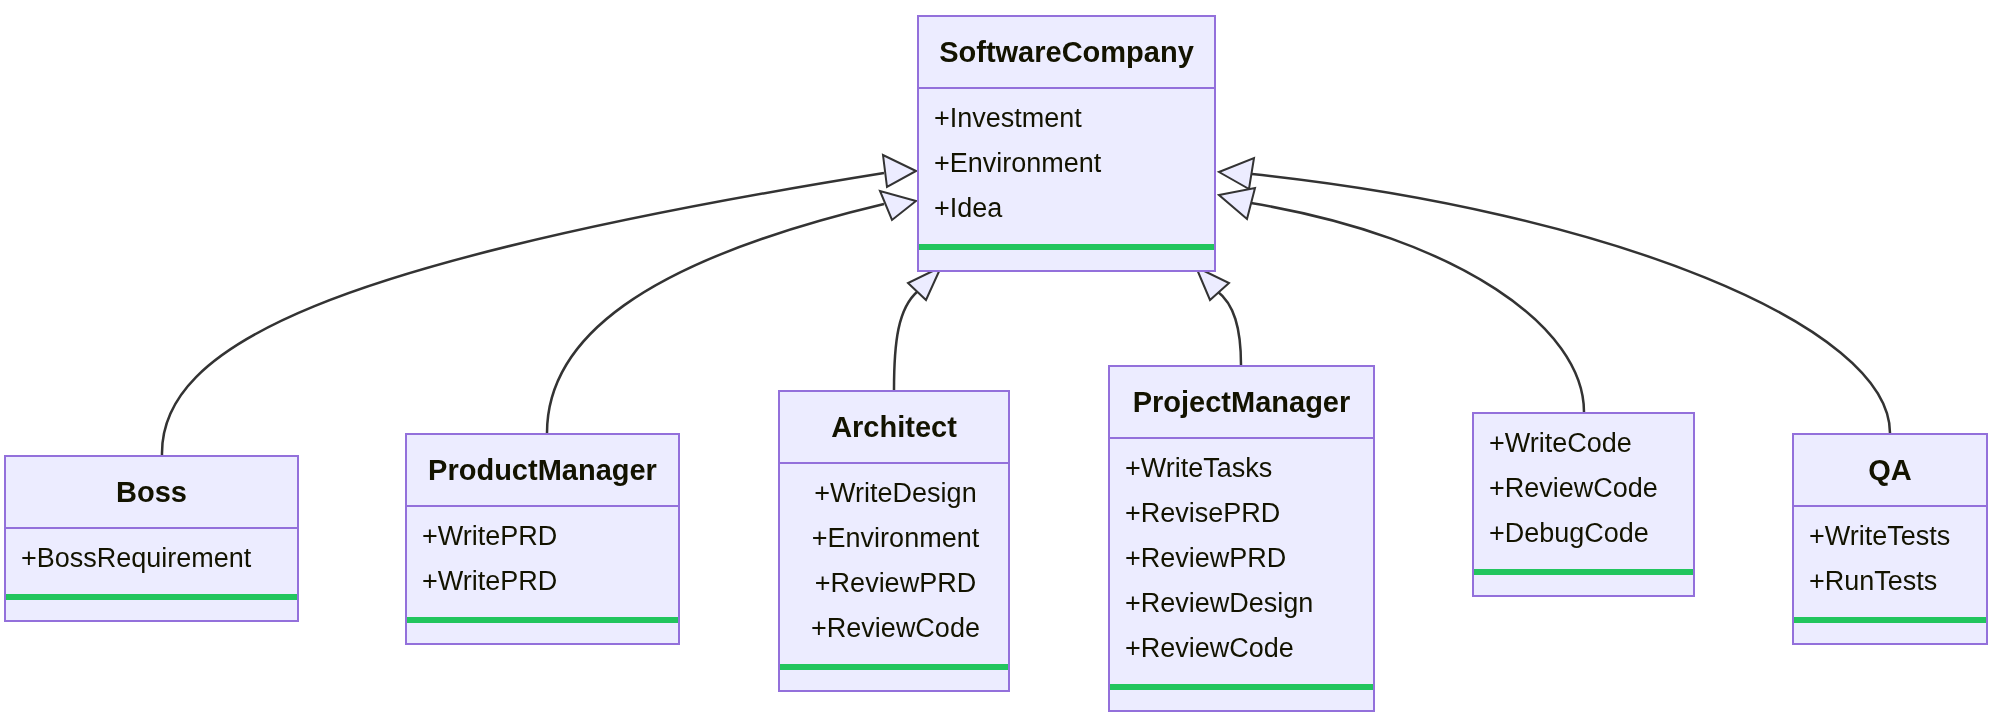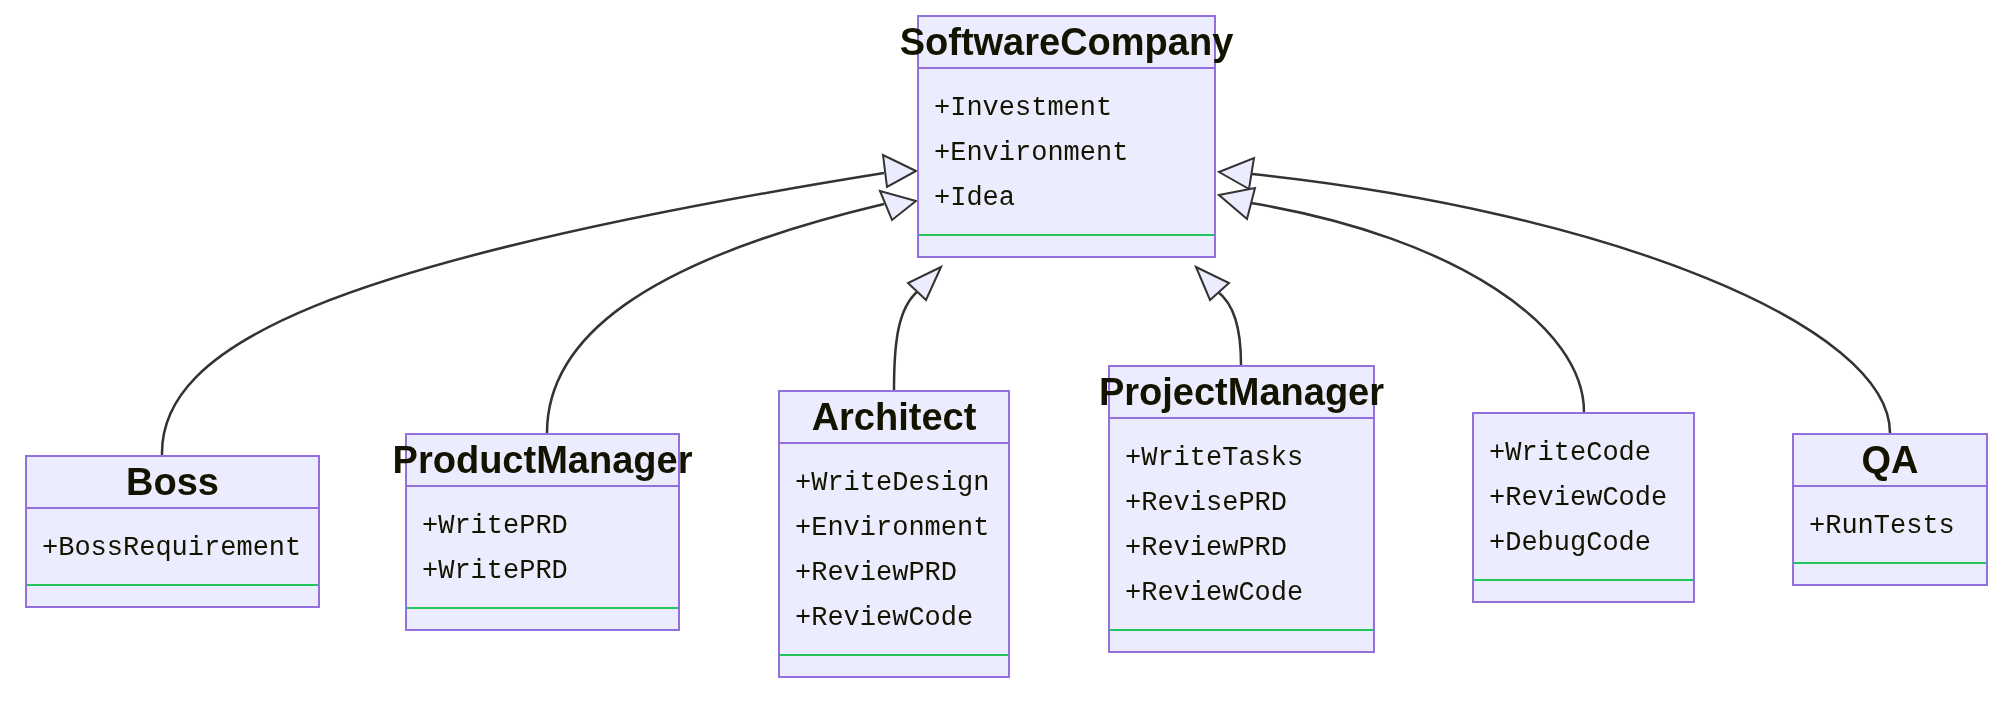--- a/index.html
+++ b/index.html
@@ -25,34 +25,33 @@
   }
   .uml-class {
     position: absolute;
     z-index: 2;
     background: #ECECFF;
     border: 2px solid #9370DB;
     box-sizing: border-box;
     color: #131300;
   }
   .uml-title {
-    height: 52px;
+    height: 72px;
     display: flex;
     align-items: center;
     justify-content: center;
     font-weight: bold;
-    font-size: 38px;
+    font-size: 29px;
     border-bottom: 2px solid #9370DB;
     box-sizing: border-box;
   }
   .uml-members {
-    padding: 17px 12px 13px 15px;
-    border-bottom: 2px solid #22c55e;
+    padding: 7px 12px 13px 15px;
+    border-bottom: 6px solid #22c55e;
     box-sizing: border-box;
-    font-family: Liberation Mono, monospace;
   }
   .uml-member {
     font-size: 27px;
     line-height: 45px;
     height: 45px;
     white-space: nowrap;
   }
   .uml-methods {
     height: 20px;
   }
@@ -93,69 +92,71 @@
   <div class="uml-class" style="left:917px; top:15px; width:299px;">
     <div class="uml-title">SoftwareCompany</div>
     <div class="uml-members">
       <div class="uml-member">+Investment</div>
       <div class="uml-member">+Environment</div>
       <div class="uml-member">+Idea</div>
     </div>
     <div class="uml-methods"></div>
   </div>
 
-  <div class="uml-class" style="left:25px; top:455px; width:295px;">
+  <div class="uml-class" style="left:4px; top:455px; width:295px;">
     <div class="uml-title">Boss</div>
     <div class="uml-members">
       <div class="uml-member">+BossRequirement</div>
     </div>
     <div class="uml-methods"></div>
   </div>
 
   <div class="uml-class" style="left:405px; top:433px; width:275px;">
     <div class="uml-title">ProductManager</div>
     <div class="uml-members">
       <div class="uml-member">+WritePRD</div>
       <div class="uml-member">+WritePRD</div>
     </div>
     <div class="uml-methods"></div>
   </div>
 
-  <div class="uml-class" style="left:778px; top:390px; width:232px;">
+  <div class="uml-class" style="left:778px; top:390px; width:232px;text-align:center;">
     <div class="uml-title">Architect</div>
     <div class="uml-members">
       <div class="uml-member">+WriteDesign</div>
       <div class="uml-member">+Environment</div>
       <div class="uml-member">+ReviewPRD</div>
       <div class="uml-member">+ReviewCode</div>
     </div>
     <div class="uml-methods"></div>
   </div>
 
   <div class="uml-class" style="left:1108px; top:365px; width:267px;">
     <div class="uml-title">ProjectManager</div>
     <div class="uml-members">
       <div class="uml-member">+WriteTasks</div>
       <div class="uml-member">+RevisePRD</div>
       <div class="uml-member">+ReviewPRD</div>
+      <div class="uml-member">+ReviewDesign</div>
       <div class="uml-member">+ReviewCode</div>
     </div>
     <div class="uml-methods"></div>
   </div>
 
   <div class="uml-class" style="left:1472px; top:412px; width:223px;">
     <div class="uml-members">
       <div class="uml-member">+WriteCode</div>
       <div class="uml-member">+ReviewCode</div>
       <div class="uml-member">+DebugCode</div>
     </div>
     <div class="uml-methods"></div>
   </div>
 
   <div class="uml-class" style="left:1792px; top:433px; width:196px;">
     <div class="uml-title">QA</div>
     <div class="uml-members">
+      <div class="uml-member">+WriteTests</div>
       <div class="uml-member">+RunTests</div>
     </div>
     <div class="uml-methods"></div>
   </div>
 
 </div>
 
 </body></html>

